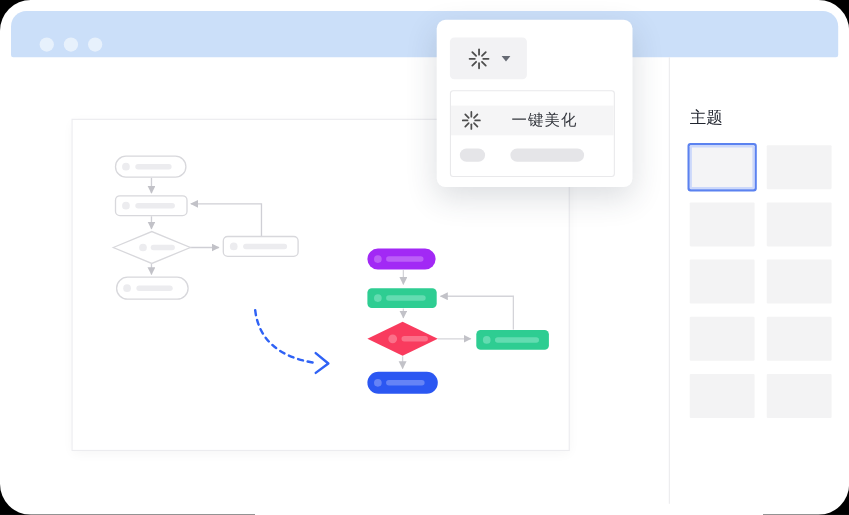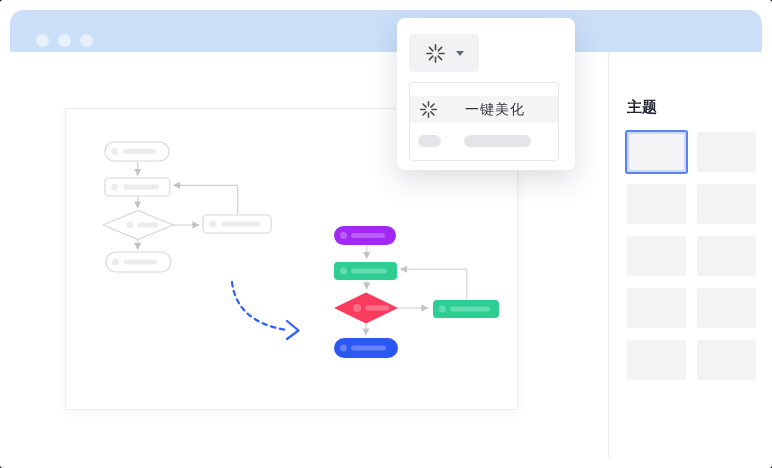--- a/index.html
+++ b/index.html
@@ -1,17 +1,17 @@
 <!DOCTYPE html>
 <html><head>
 <meta charset="utf-8">
 <style>
   html,body{margin:0;padding:0;background:#000;}
   body{width:772px;height:468px;position:relative;font-family:"Liberation Sans",sans-serif;}
-  .window{position:absolute;inset:0;background:#fff;border-radius:3px;overflow:hidden;}
+  .window{position:absolute;inset:0;background:#fff;border-radius:28px;overflow:hidden;}
 
   
   .header-bar{position:absolute;left:10px;top:10px;width:752px;height:42px;
     background:#cbdff9;border-radius:14px 14px 2px 2px;}
   .dots{position:absolute;left:26px;top:24px;display:flex;gap:9px;}
   .dot{width:13px;height:13px;border-radius:50%;background:rgba(255,255,255,0.55);}
 
   
   .canvas-page{position:absolute;left:65px;top:108px;width:451px;height:300px;
     background:#fff;border:1px solid #ececef;box-shadow:0 3px 10px rgba(0,0,0,0.04);}
@@ -29,21 +29,21 @@
   .menu-item{position:absolute;left:0;top:13px;width:100%;height:27px;background:#f5f5f6;
     display:flex;align-items:center;cursor:pointer;}
   .menu-item .spark{margin-left:9px;}
   .menu-item-label{margin-left:27px;font-size:14px;color:#33363d;letter-spacing:1px;}
   .pill{position:absolute;height:12px;border-radius:6px;background:#e5e5e8;top:52px;}
   .pill.small{left:8px;width:23px;}
   .pill.big{left:54px;width:67px;}
 
   
   .divider{position:absolute;left:608px;top:52px;width:1px;height:406px;background:#ececee;}
-  .sidebar-title{position:absolute;left:627px;top:98px;font-size:15px;font-weight:bold;color:#20242e;}
+  .sidebar-title{position:absolute;left:627px;top:98px;font-size:15px;font-weight:normal;color:#20242e;}
   .theme-grid{position:absolute;left:627px;top:132px;display:grid;
     grid-template-columns:59px 59px;grid-auto-rows:40px;column-gap:11px;row-gap:12px;}
   .thumb{background:#f3f3f4;border-radius:1px;cursor:pointer;}
   .thumb.selected{background:#f4f4f6;
     box-shadow:0 0 0 2px #5b82f0, inset 0 0 0 2px #ccd8fb;}
 </style>
 </head>
 <body>
 
 <div class="window">

